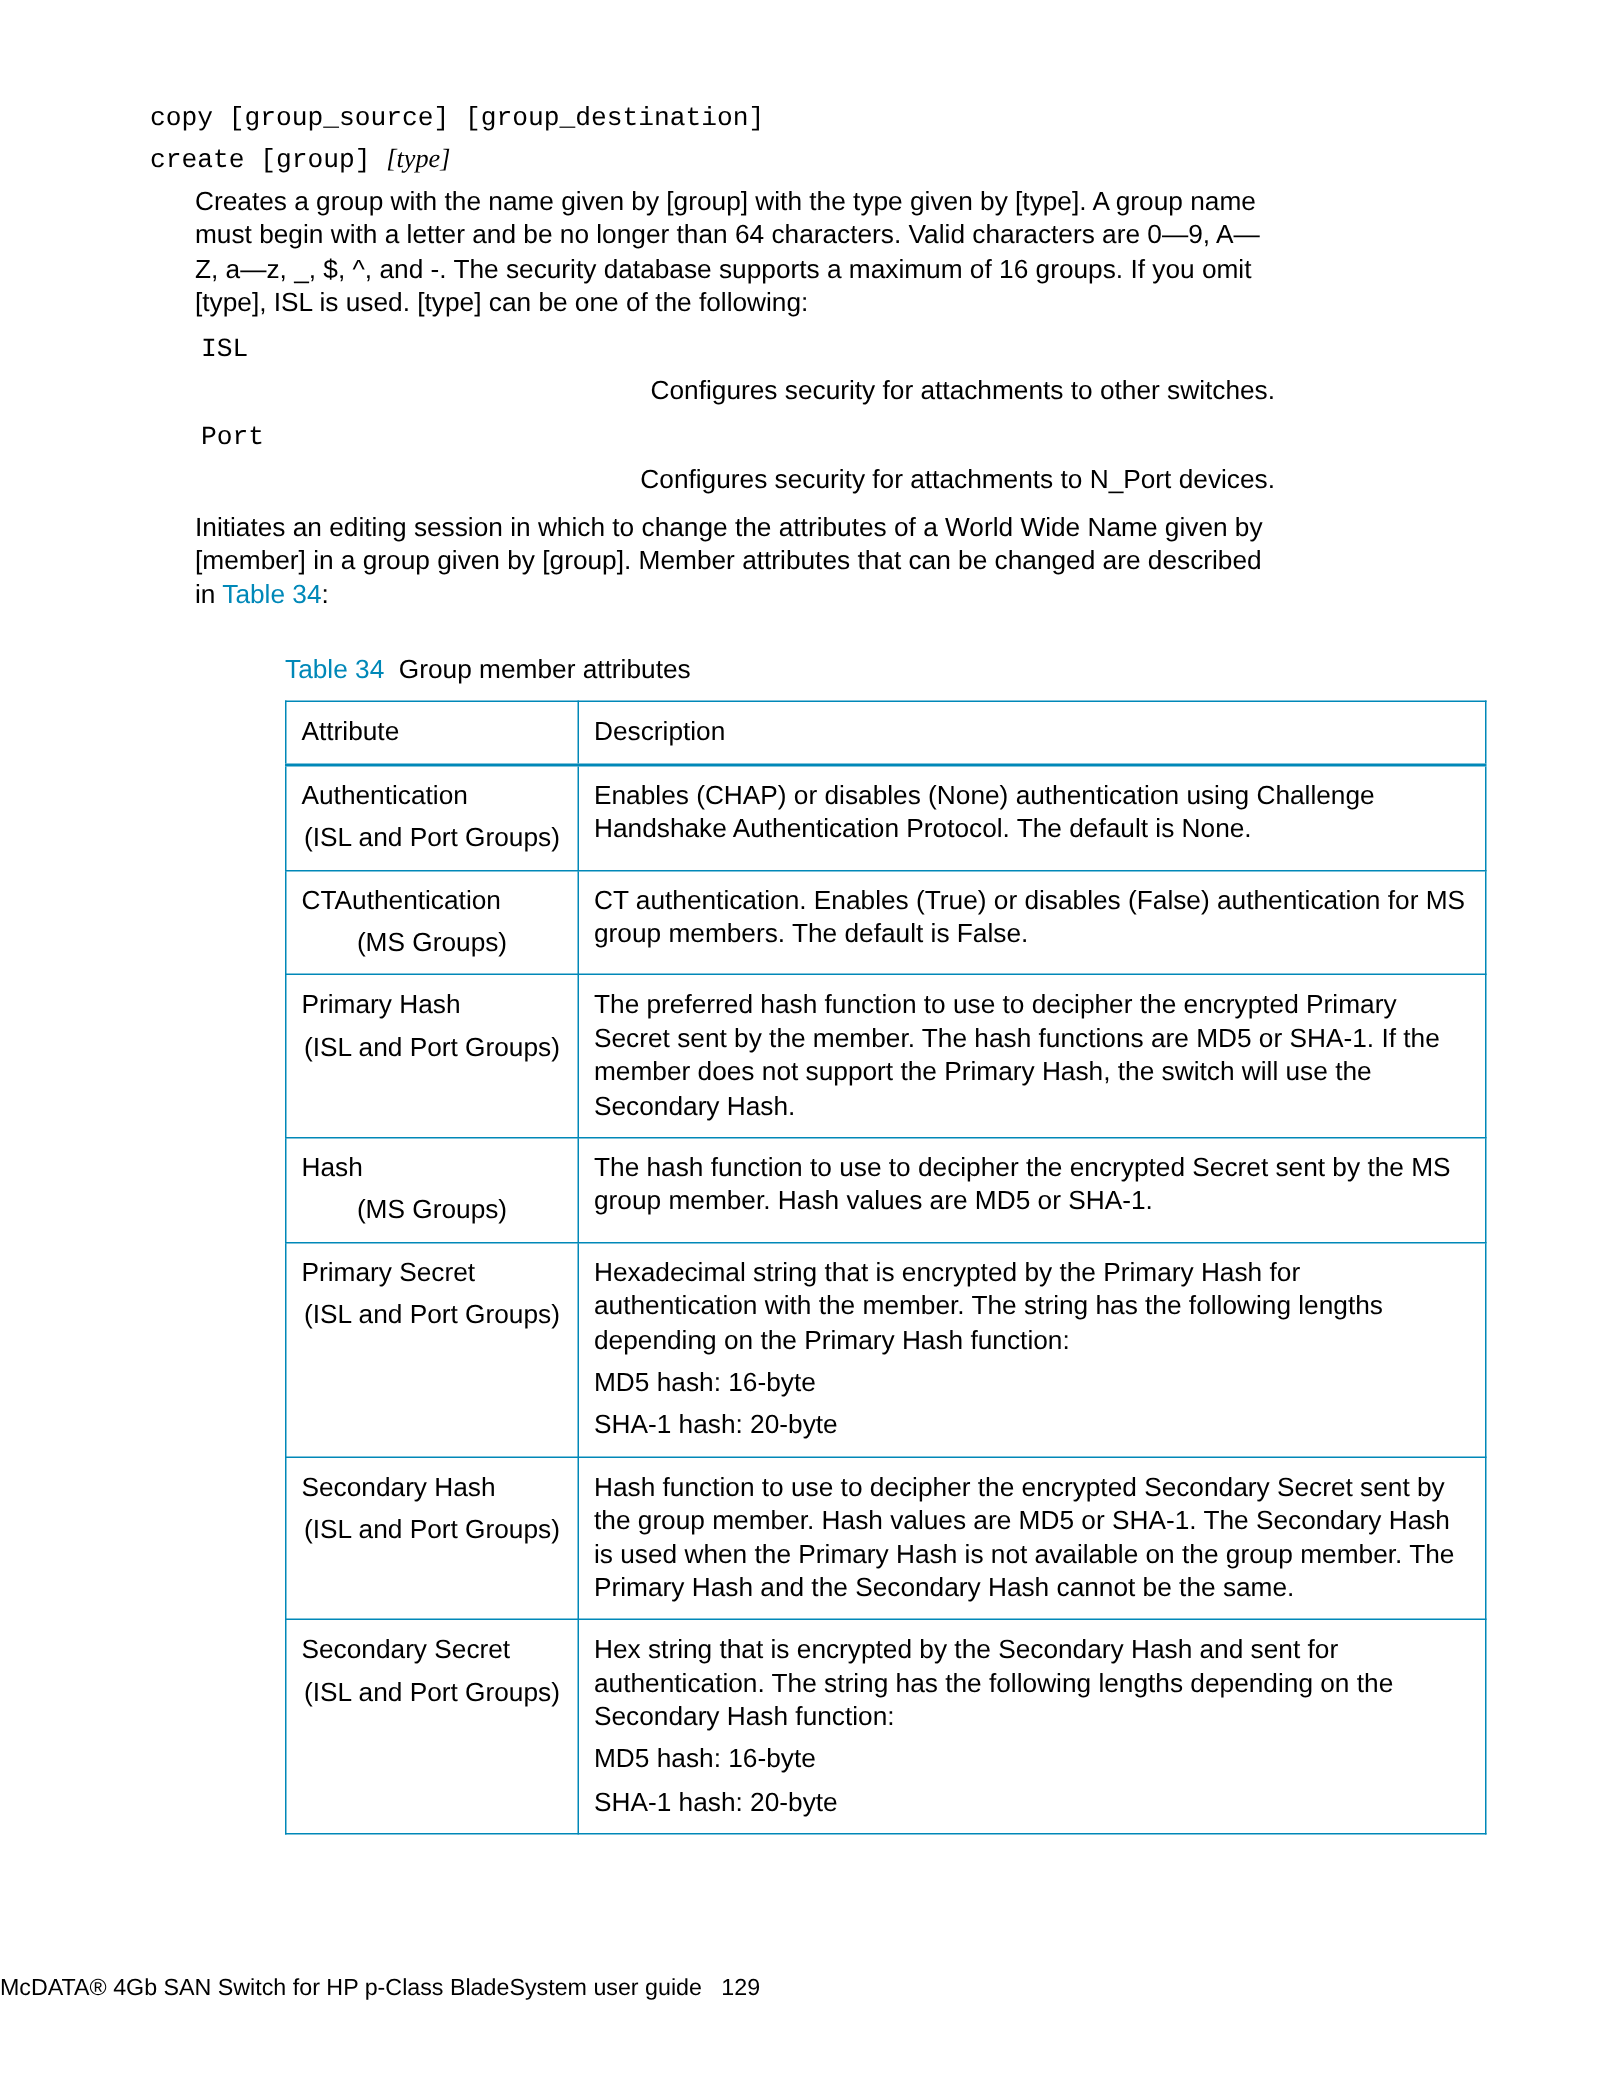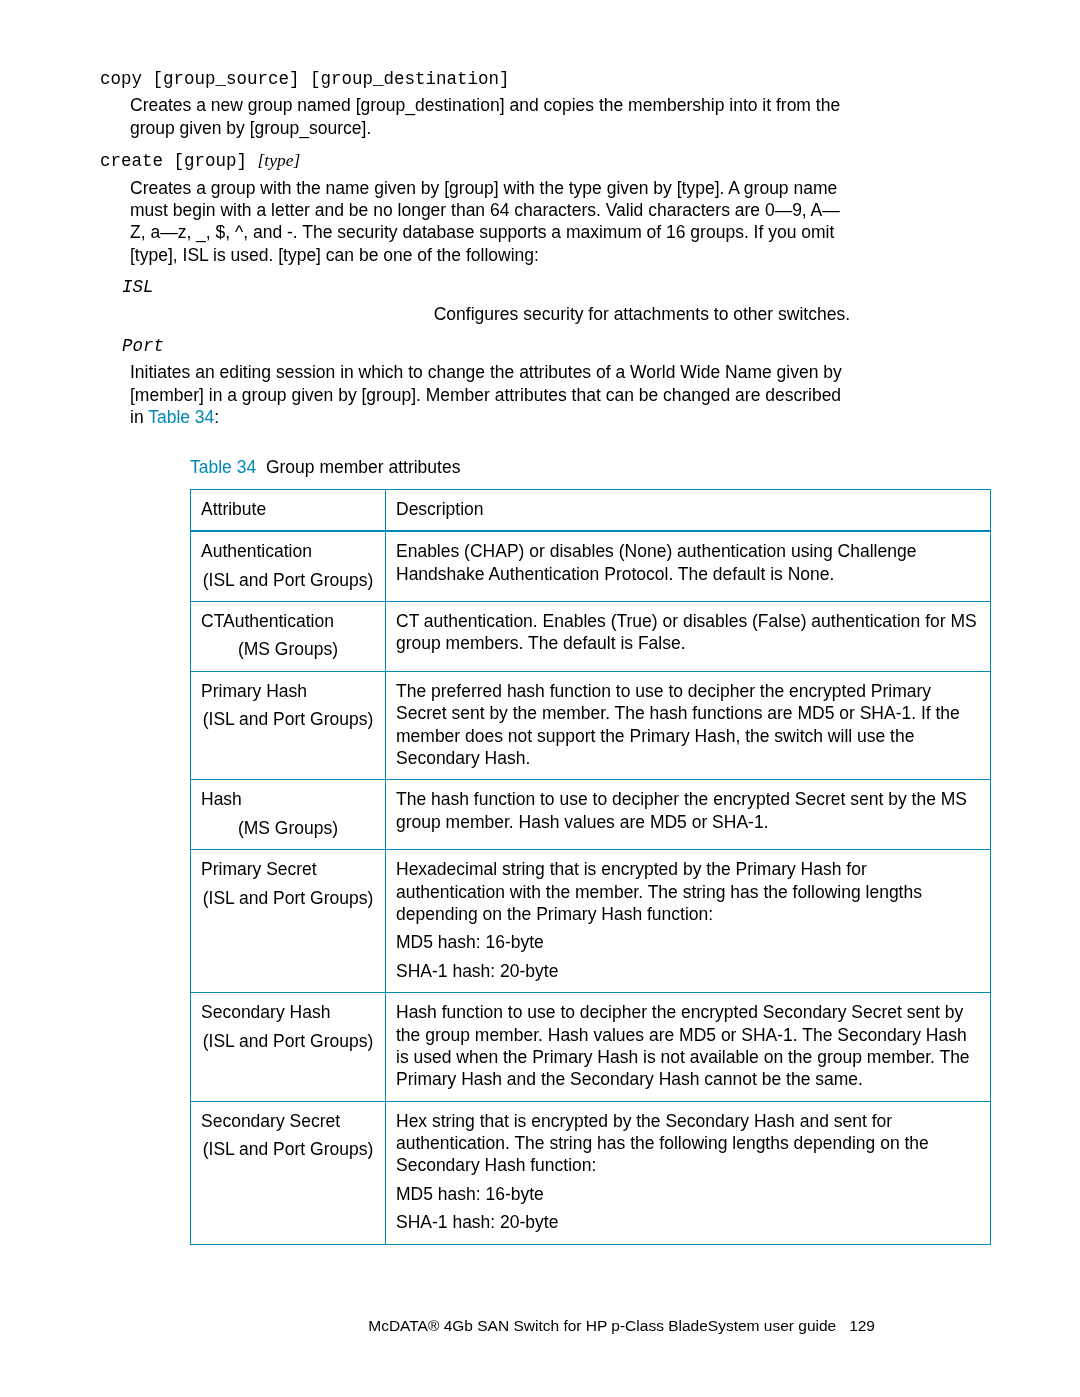--- a/index.html
+++ b/index.html
@@ -24,24 +24,23 @@
     font-family: "Courier New", Courier, monospace;
     font-size: 17.5px;
     margin: 0 0 4px 0;
     white-space: pre;
   }
   .cmd-syntax .italic { font-style: italic; font-family: Liberation Serif, serif; }
   .desc {
     margin: 0 0 10px 30px;
   }
   .subkey {
-    margin: 0 0 4px 22px;
+    margin: 0 0 4px 34px;
     font-family: "Courier New", Courier, monospace;
     font-size: 17.5px;
-    font-style: italic;
   }
   .subdesc {
     margin: 0 0 10px 48px;
     text-align: right;
   }
   .link { color: #0088b8; }
   .caption {
     margin: 28px 0 10px 90px;
     font-size: 17.5px;
   }
@@ -71,42 +70,42 @@
   table.attrs col.c2 { width: 605px; }
   table.attrs td p { margin: 0 0 6px 0; }
   table.attrs td p:last-child { margin-bottom: 0; }
   .attr-line1 { margin: 0 0 6px 0; }
   .attr-line2 { margin: 0; text-align: center; }
   .footer {
     position: absolute;
     top: 1316px;
     width: 965px;
     left: 0;
-    text-align: right;
+    text-align: left;
     padding-right: 90px;
     box-sizing: border-box;
     font-size: 15.5px;
     font-weight: 300;
   }
 </style>
 </head>
 <body>
 
 <div class="page">
 
   <p class="cmd-syntax">copy [group_source] [group_destination]</p>
-  <p class="desc">Creates a new group named [group_destination] and copies the membership into it from the group given by [group_source].</p>
 
   <p class="cmd-syntax"><span>create [group] </span><span class="italic">[type]</span></p>
   <p class="desc">Creates a group with the name given by [group] with the type given by [type]. A group name must begin with a letter and be no longer than 64 characters. Valid characters are 0—9, A—Z, a—z, _, $, ^, and -. The security database supports a maximum of 16 groups. If you omit [type], ISL is used. [type] can be one of the following:</p>
 
   <p class="subkey">ISL</p>
   <p class="subdesc">Configures security for attachments to other switches.</p>
 
   <p class="subkey">Port</p>
+  <p class="subdesc">Configures security for attachments to N_Port devices.</p>
 
 
   <p class="desc">
     <span>Initiates an editing session in which to change the attributes of a World Wide Name given by [member] in a group given by [group]. Member attributes that can be changed are described in </span><span class="link">Table 34</span><span>:</span>
   </p>
 
   <p class="caption">
     <span class="tablabel">Table 34</span>&nbsp;&nbsp;<span>Group member attributes</span>
   </p>
 

